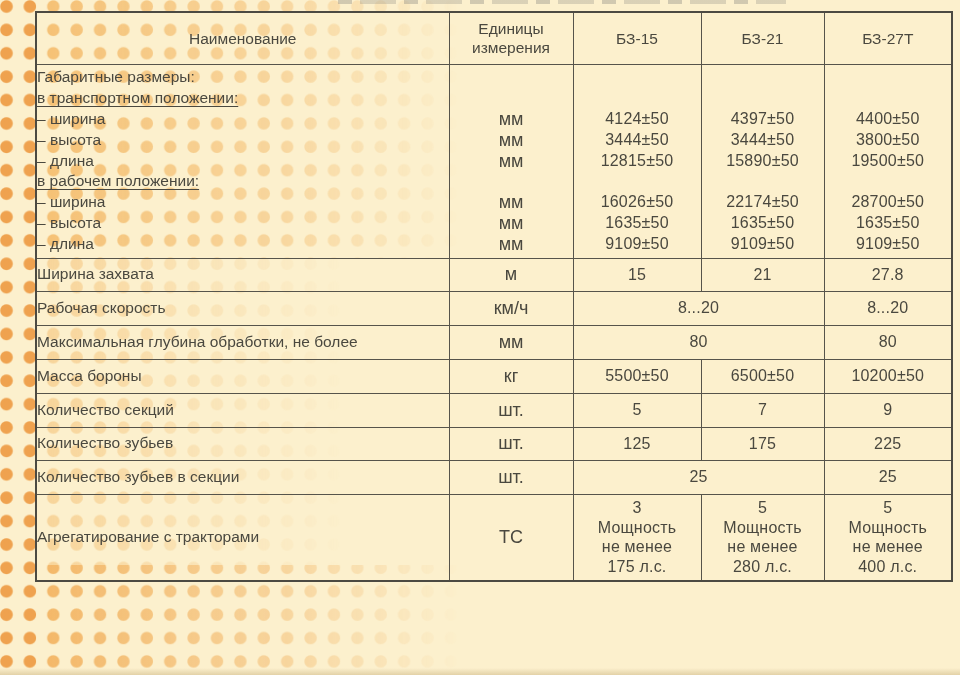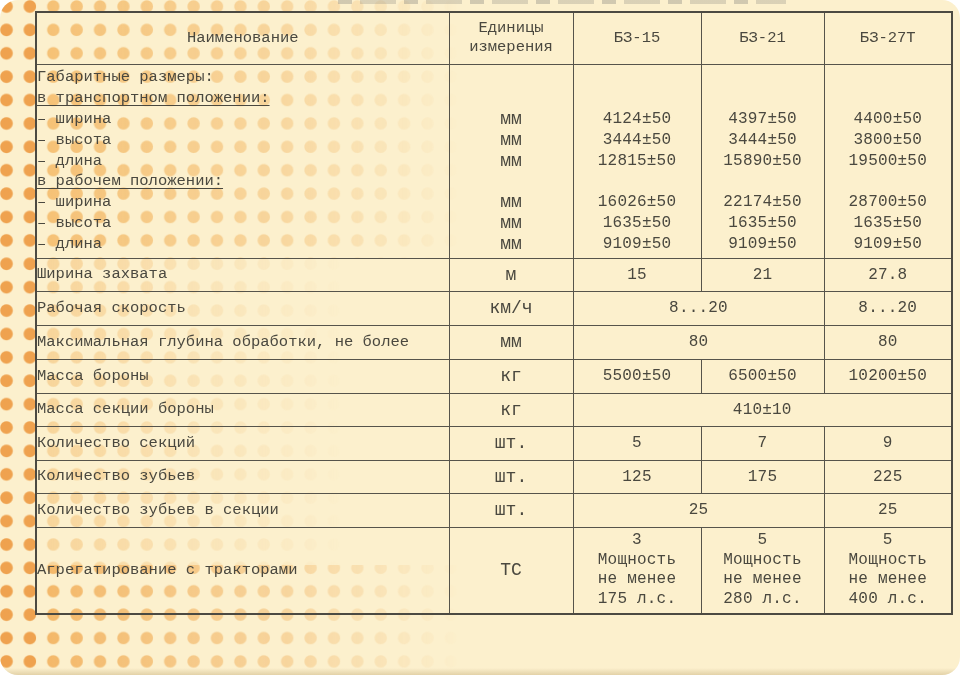--- a/index.html
+++ b/index.html
@@ -1,21 +1,20 @@
 <!DOCTYPE html>
 <html><head>
 <meta charset="utf-8">
 <style>
   html,body { margin:0; padding:0; }
   .page {
     position:relative; width:960px; height:675px; overflow:hidden;
     background:#fcf0cd;
-    font-family:Liberation Mono, monospace;
+    font-family:Liberation Sans, sans-serif;
     color:#4a483f;
-    border-radius:18px;
     -webkit-font-smoothing:antialiased;
   }
   
   .dots { position:absolute; pointer-events:none; background-size:23.4px 23.4px; }
   .dots-margin {
     left:0; top:0; width:36px; height:675px;
     background-image:radial-gradient(circle at 6.5px 6.5px, rgba(238,158,72,0.95) 5.7px, rgba(238,158,72,0) 6.8px);
   }
   .dots-top {
     left:36px; top:0; width:425px; height:258px; background-position:-36px 0;
@@ -184,25 +183,20 @@
     </tr>
 
     <tr class="h-m">
       <td class="name-cell">Масса бороны</td>
       <td class="unit-cell">кг</td>
       <td class="val-cell">5500±50</td>
       <td class="val-cell">6500±50</td>
       <td class="val-cell">10200±50</td>
     </tr>
 
-    <tr class="h-s">
-      <td class="name-cell">Масса секции бороны</td>
-      <td class="unit-cell">кг</td>
-      <td class="val-cell" colspan="3">410±10</td>
-    </tr>
 
     <tr class="h-m">
       <td class="name-cell">Количество секций</td>
       <td class="unit-cell">шт.</td>
       <td class="val-cell">5</td>
       <td class="val-cell">7</td>
       <td class="val-cell">9</td>
     </tr>
 
     <tr class="h-s">

